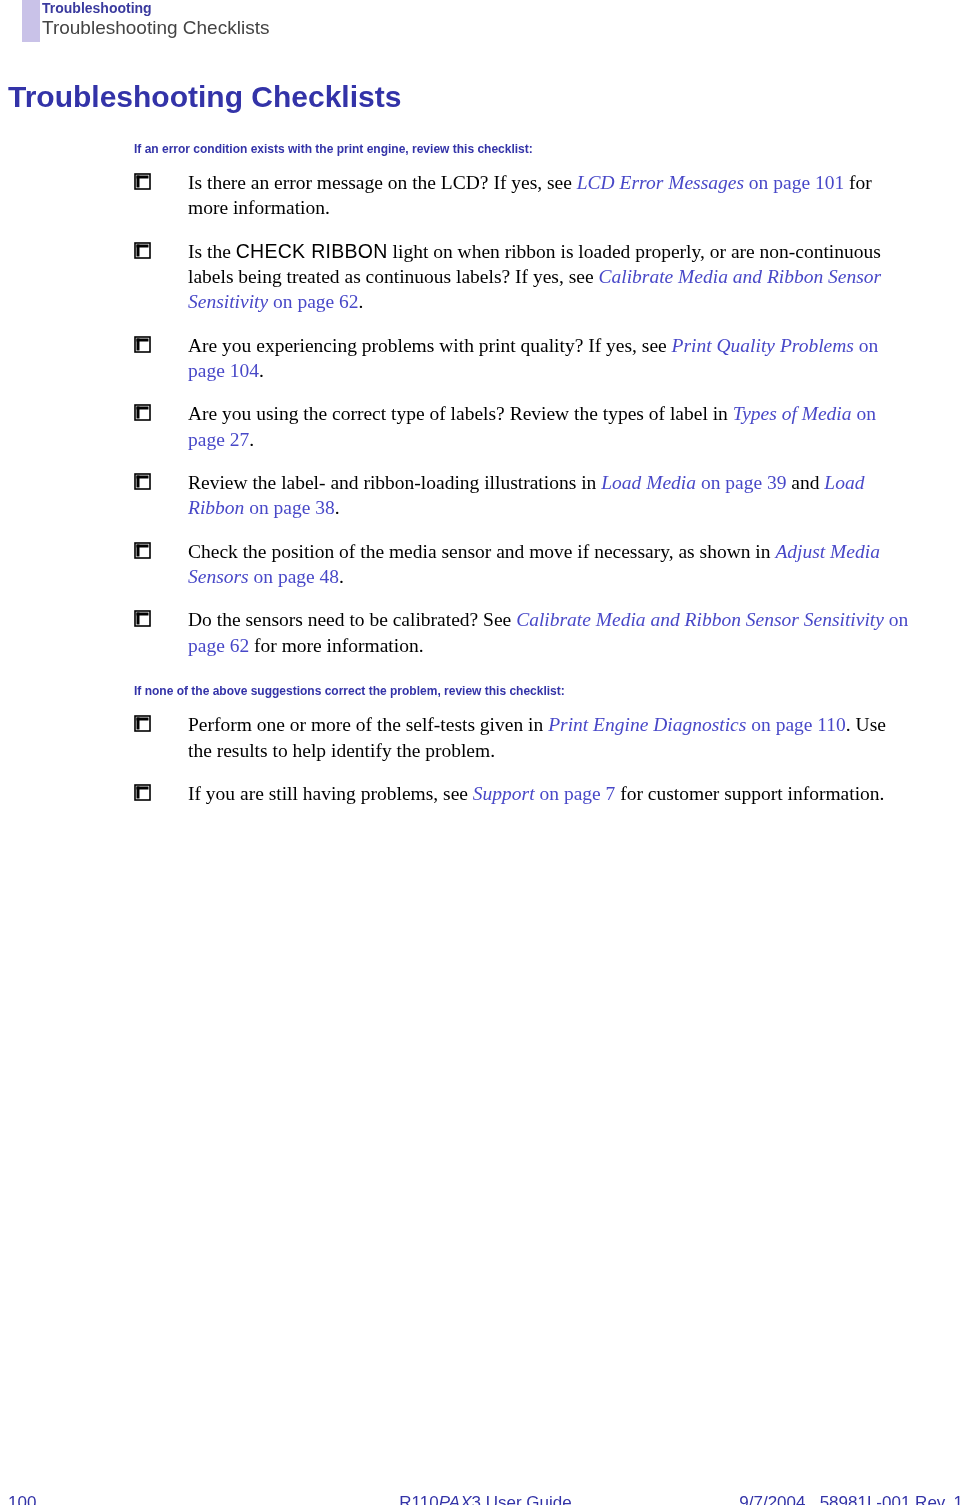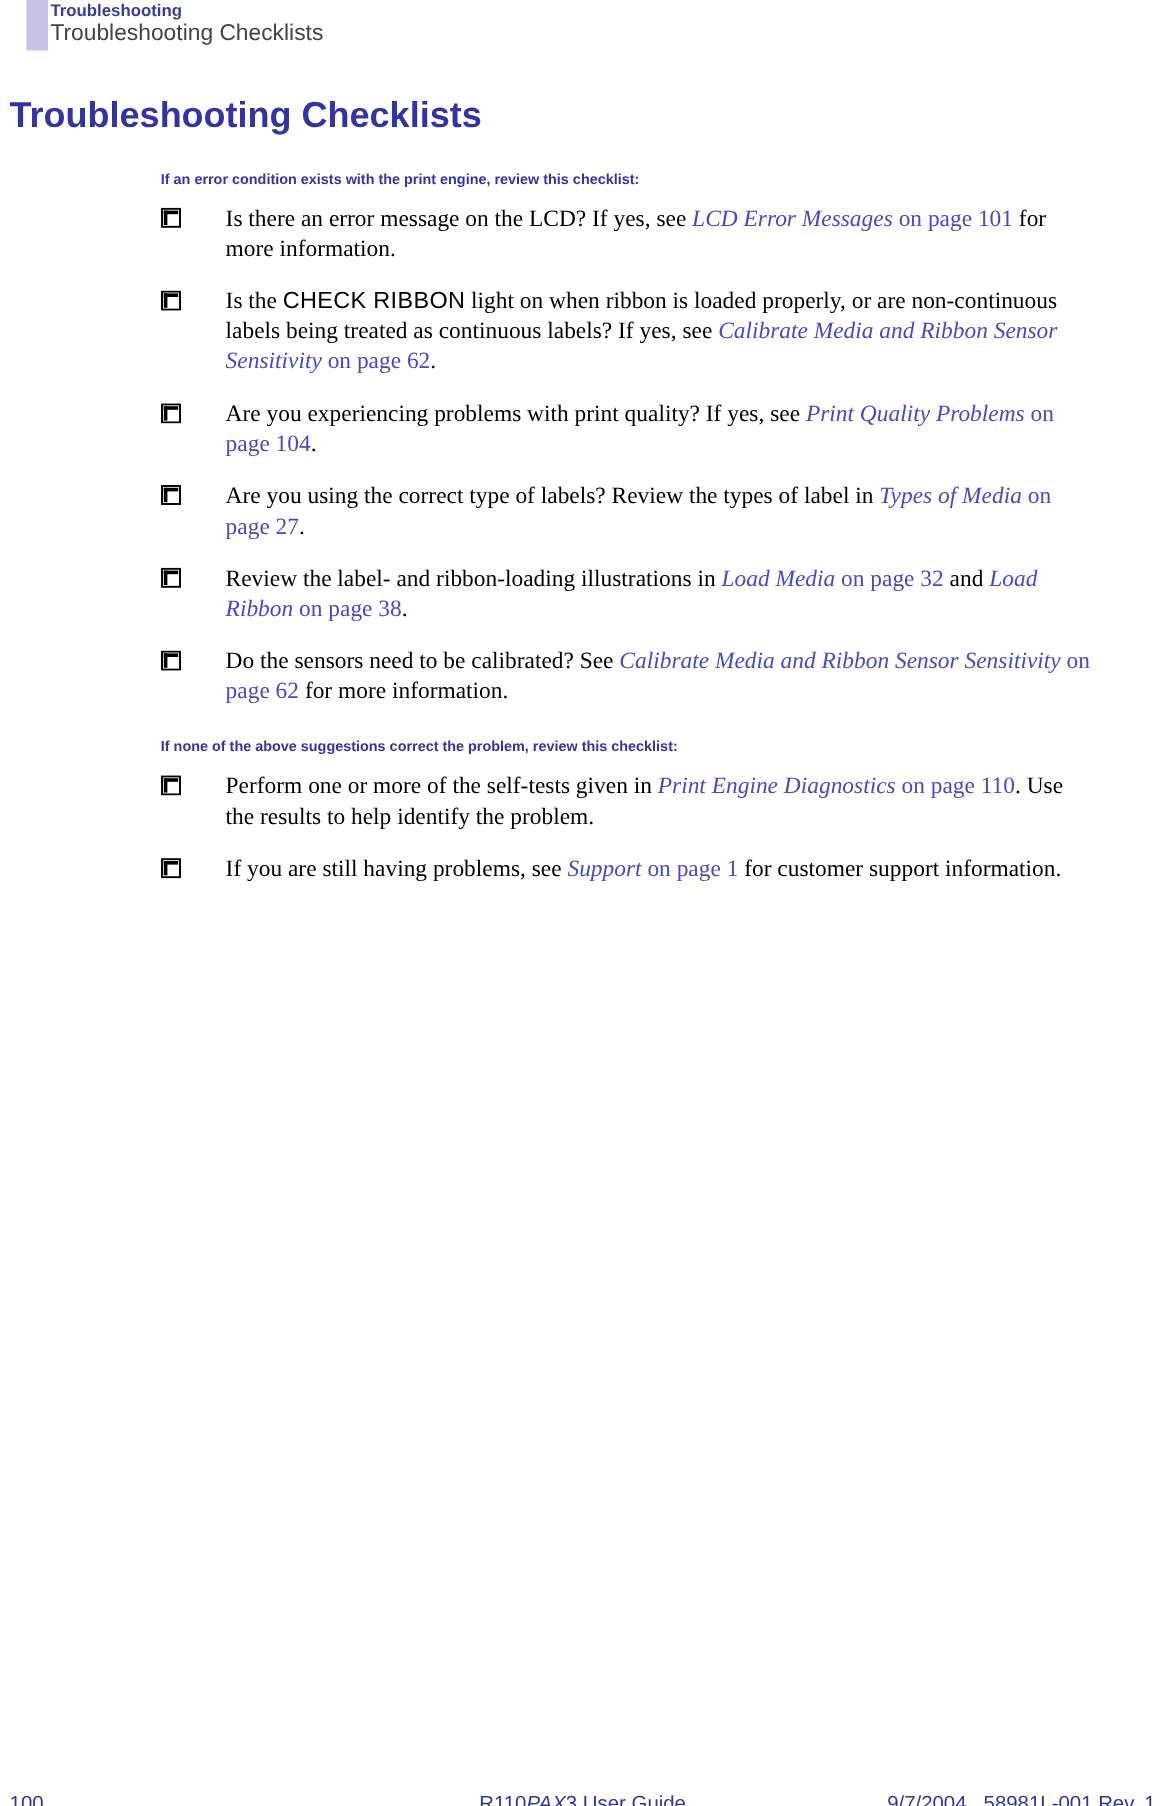--- a/index.html
+++ b/index.html
@@ -157,21 +157,31 @@
           <span class="body-text">Are you using the correct type of labels? Review the types of label in <span class="link">Types of Media<span class="pg"> on page 27</span></span>.</span>
         </div>
         <div class="item">
           <span class="checkbox-icon">
             <svg width="17" height="17" viewBox="0 0 17 17">
               <rect x="1" y="1" width="15" height="15" fill="none" stroke="#000" stroke-width="1.6"></rect>
               <rect x="2.5" y="2.5" width="12" height="3" fill="#000"></rect>
               <rect x="2.5" y="2.5" width="3" height="12" fill="#000"></rect>
             </svg>
           </span>
-          <span class="body-text">Review the label- and ribbon-loading illustrations in <span class="link">Load Media<span class="pg"> on page 32</span></span> and <span class="link">Load Ribbon<span class="pg"> on page 38</span></span>.</span>
+          <span class="body-text">Review the label- and ribbon-loading illustrations in <span class="link">Load Media<span class="pg"> on page 39</span></span> and <span class="link">Load Ribbon<span class="pg"> on page 38</span></span>.</span>
+        </div>
+        <div class="item">
+          <span class="checkbox-icon">
+            <svg width="17" height="17" viewBox="0 0 17 17">
+              <rect x="1" y="1" width="15" height="15" fill="none" stroke="#000" stroke-width="1.6"></rect>
+              <rect x="2.5" y="2.5" width="12" height="3" fill="#000"></rect>
+              <rect x="2.5" y="2.5" width="3" height="12" fill="#000"></rect>
+            </svg>
+          </span>
+          <span class="body-text">Check the position of the media sensor and move if necessary, as shown in <span class="link">Adjust Media Sensors<span class="pg"> on page 48</span></span>.</span>
         </div>
         <div class="item">
           <span class="checkbox-icon">
             <svg width="17" height="17" viewBox="0 0 17 17">
               <rect x="1" y="1" width="15" height="15" fill="none" stroke="#000" stroke-width="1.6"></rect>
               <rect x="2.5" y="2.5" width="12" height="3" fill="#000"></rect>
               <rect x="2.5" y="2.5" width="3" height="12" fill="#000"></rect>
             </svg>
           </span>
           <span class="body-text">Do the sensors need to be calibrated? See <span class="link">Calibrate Media and Ribbon Sensor Sensitivity<span class="pg"> on page 62</span></span> for more information.</span>
@@ -190,21 +200,21 @@
           <span class="body-text">Perform one or more of the self-tests given in <span class="link">Print Engine Diagnostics<span class="pg"> on page 110</span></span>. Use the results to help identify the problem.</span>
         </div>
         <div class="item">
           <span class="checkbox-icon">
             <svg width="17" height="17" viewBox="0 0 17 17">
               <rect x="1" y="1" width="15" height="15" fill="none" stroke="#000" stroke-width="1.6"></rect>
               <rect x="2.5" y="2.5" width="12" height="3" fill="#000"></rect>
               <rect x="2.5" y="2.5" width="3" height="12" fill="#000"></rect>
             </svg>
           </span>
-          <span class="body-text">If you are still having problems, see <span class="link">Support<span class="pg"> on page 1</span></span> for customer support information.</span>
+          <span class="body-text">If you are still having problems, see <span class="link">Support<span class="pg"> on page 7</span></span> for customer support information.</span>
         </div>
       </div>
     </div>
 </div>
 
 <div class="footer">
   <div class="footer-page">100</div>
   <div class="footer-center">
     <span>R110</span><span class="italic">PAX</span><span>3 User Guide</span>
   </div>

